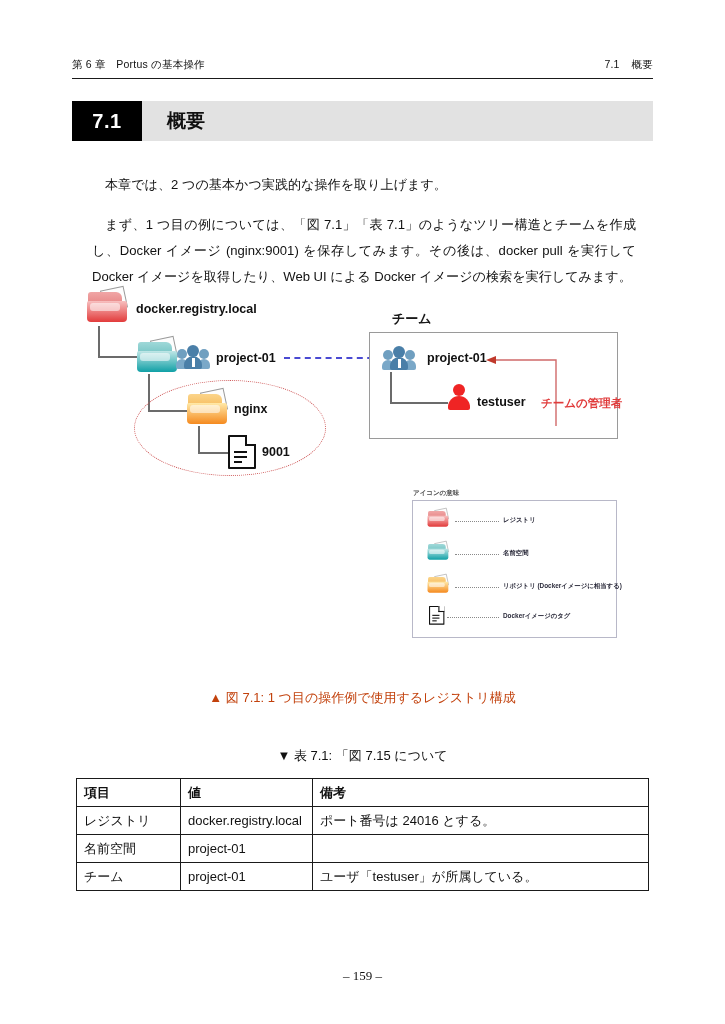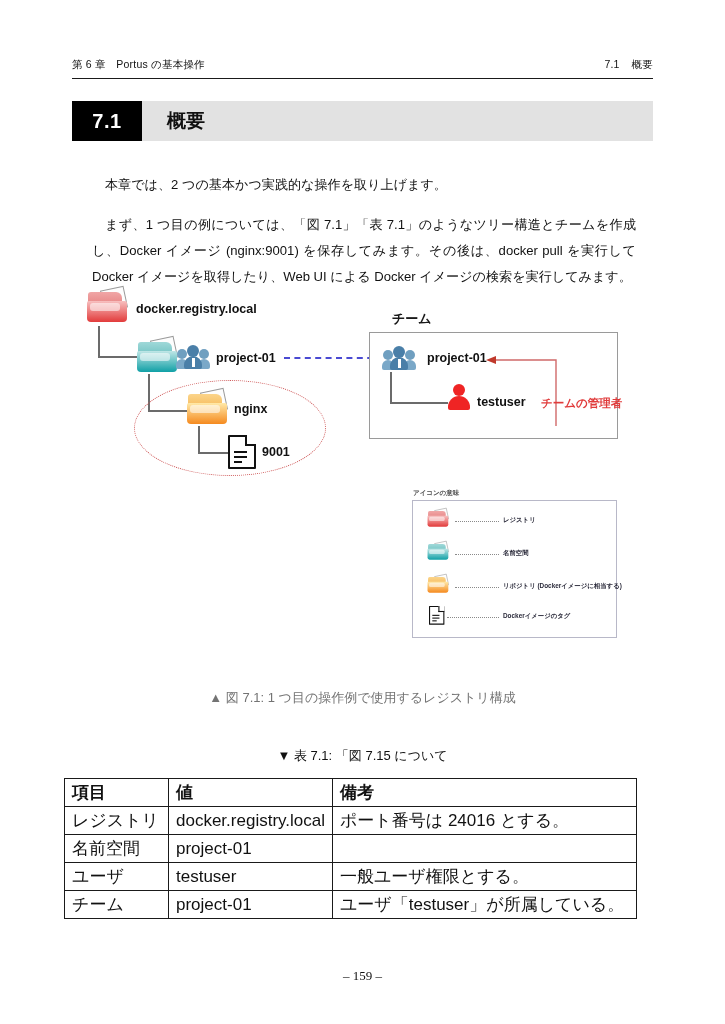--- a/index.html
+++ b/index.html
@@ -260,40 +260,40 @@
   }
 
   
   .fig-caption {
     position: absolute;
     left: 72px;
     top: 689px;
     width: 581px;
     text-align: center;
     font-size: 13px;
-    color: #737373;
+    color: #c2410c;
   }
   .table-caption {
     position: absolute;
     left: 72px;
     top: 747px;
     width: 581px;
     text-align: center;
     font-size: 13px;
     color: #111;
   }
 
   
   table.spec {
     position: absolute;
-    left: 64px;
+    left: 76px;
     top: 778px;
     width: 573px;
     border-collapse: collapse;
-    font-size: 17px;
+    font-size: 13px;
     color: #111;
   }
   table.spec th, table.spec td {
     border: 1px solid #1a1a1a;
     padding: 4px 7px;
     text-align: left;
     vertical-align: top;
     line-height: 19px;
   }
   table.spec th { font-weight: bold; }
@@ -489,25 +489,20 @@
       <td>レジストリ</td>
       <td>docker.registry.local</td>
       <td>ポート番号は 24016 とする。</td>
     </tr>
     <tr>
       <td>名前空間</td>
       <td>project-01</td>
       <td></td>
     </tr>
     <tr>
-      <td>ユーザ</td>
-      <td>testuser</td>
-      <td>一般ユーザ権限とする。</td>
-    </tr>
-    <tr>
       <td>チーム</td>
       <td>project-01</td>
       <td>ユーザ「testuser」が所属している。</td>
     </tr>
   </tbody>
 </table>
 
 <div class="page-number">– 159 –</div>
 
 </body></html>

